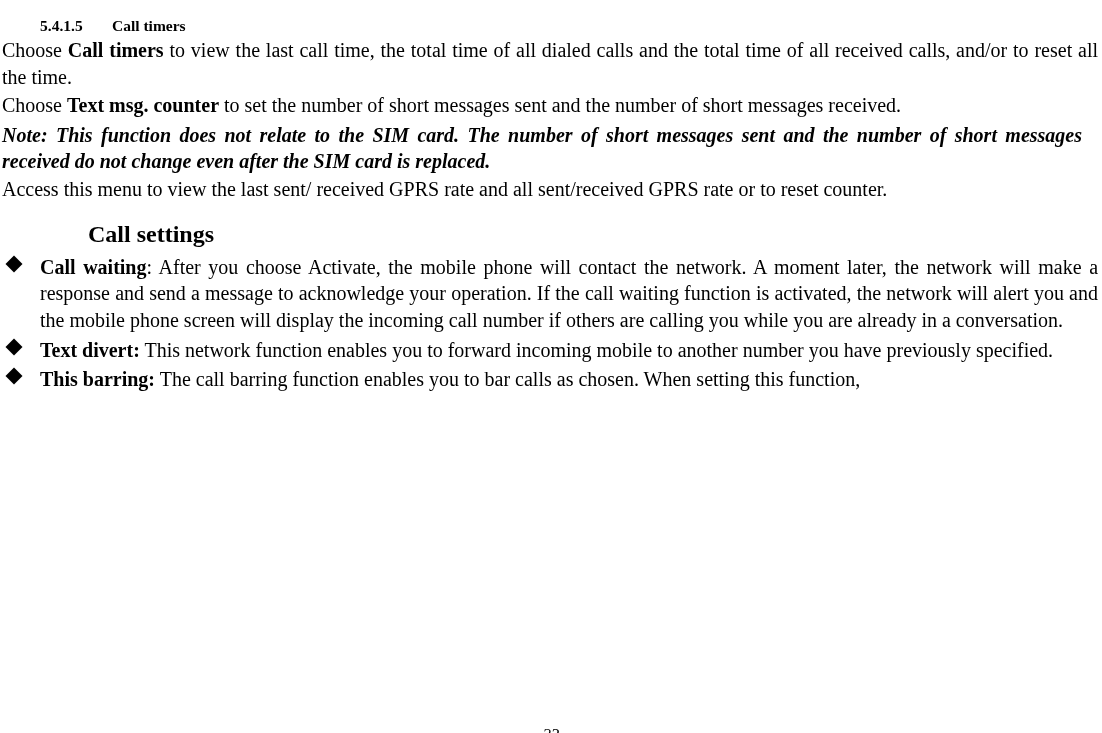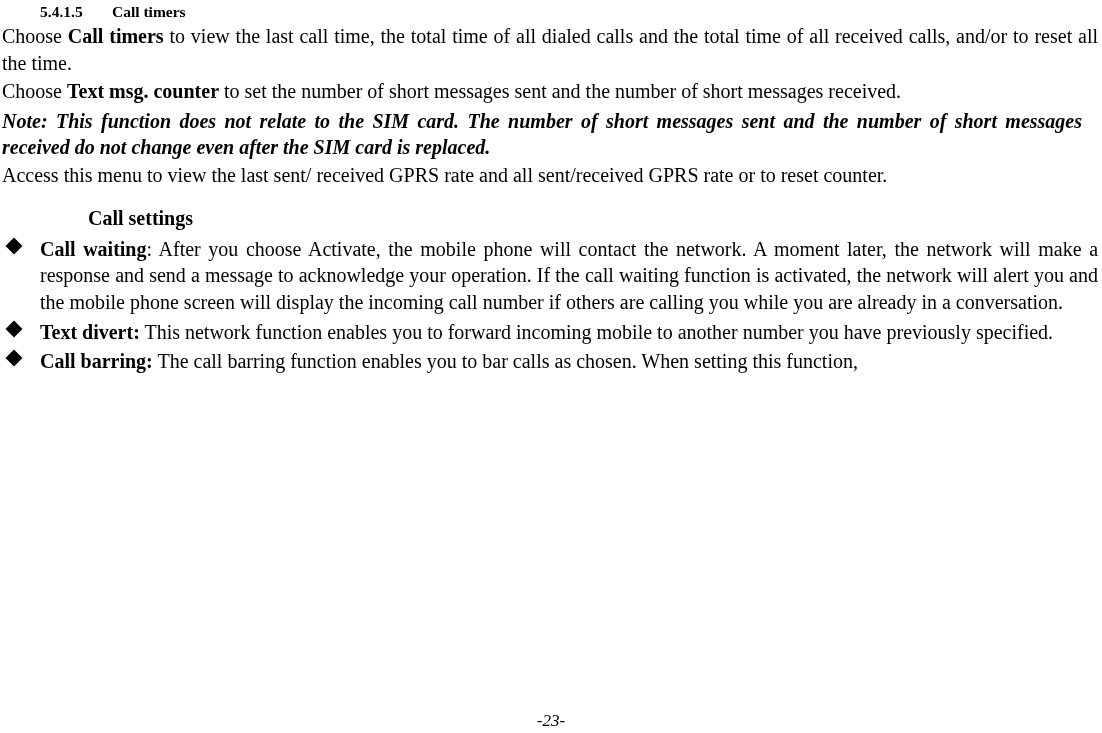--- a/index.html
+++ b/index.html
@@ -27,21 +27,21 @@
     font-weight: bold;
     font-size: 15.5px;
     margin: 0;
     padding: 0;
     line-height: 1.25;
   }
   .heading .num {
     display: inline-block;
     min-width: 72px;
   }
-  .h-5415 { margin-top: 2px; margin-left: 38px; }
+  .h-5415 { margin-top: 16px; margin-left: 38px; }
   .h-5416 { margin-top: 4px; margin-left: 38px; font-size: 14.5px; }
   .h-5417 { margin-top: 5px; margin-left: 38px; font-size: 15.5px; }
   .h-5416 .num { min-width: 76px; }
   .h-5417 .num { min-width: 72px; }
 
   p.body {
     font-size: 20px;
     line-height: 1.32;
     margin: 2px 0 0 0;
     text-align: justify;
@@ -52,21 +52,21 @@
   .note {
     font-size: 20px;
     line-height: 1.32;
     margin: 3px 16px 0 0;
     text-align: justify;
     font-style: italic;
     font-weight: bold;
   }
 
   .section-title {
-    font-size: 20px;
+    font-size: 24px;
     font-weight: bold;
     margin: 18px 0 6px 86px;
   }
 
   ul.bullets {
     list-style: none;
     margin: 0;
     padding: 0;
   }
   ul.bullets li {
@@ -118,20 +118,20 @@
     <li>
       <span class="marker"></span>
       <span class="b">Call waiting</span><span>: </span><span>After you choose Activate, the mobile phone will contact the network. A moment later, the network will make a response and send a message to acknowledge your operation. If the call waiting function is activated, the network will alert you and the mobile phone screen will display the incoming call number if others are calling you while you are already in a conversation.</span>
     </li>
     <li>
       <span class="marker"></span>
       <span class="b">Text divert:</span><span> </span><span>This network function enables you to forward incoming mobile to another number you have previously specified.</span>
     </li>
     <li>
       <span class="marker"></span>
-      <span class="b">Call barring:</span><span> </span><span>The call barring function enables you to bar calls as chosen. When setting this function,</span>
+      <span class="b">This barring:</span><span> </span><span>The call barring function enables you to bar calls as chosen. When setting this function,</span>
     </li>
   </ul>
 
   <div class="footer">
     <span>-23-</span>
   </div>
 </div>
 
 </body></html>

